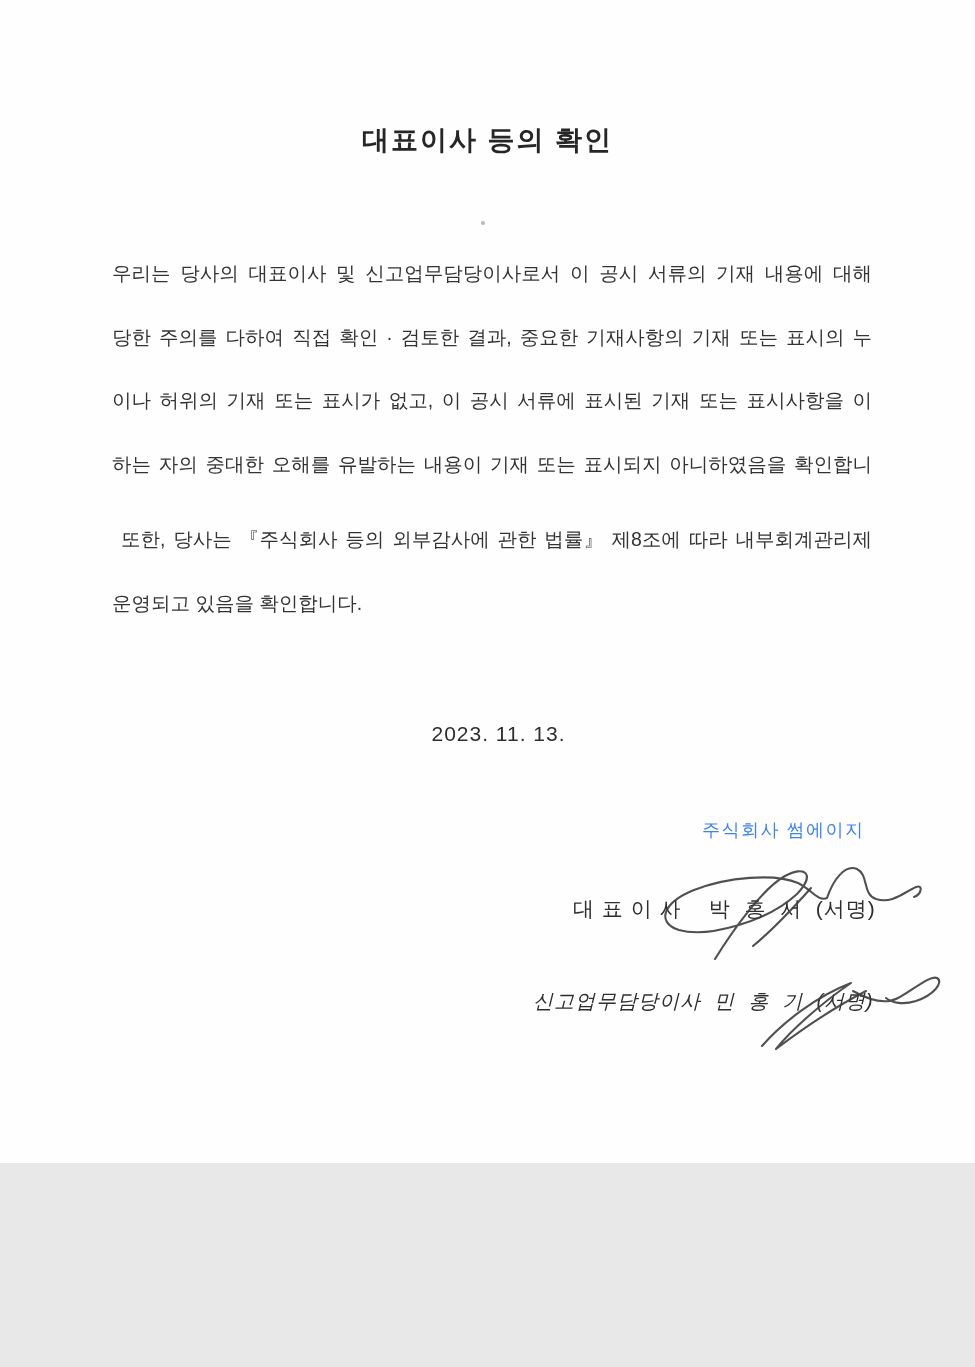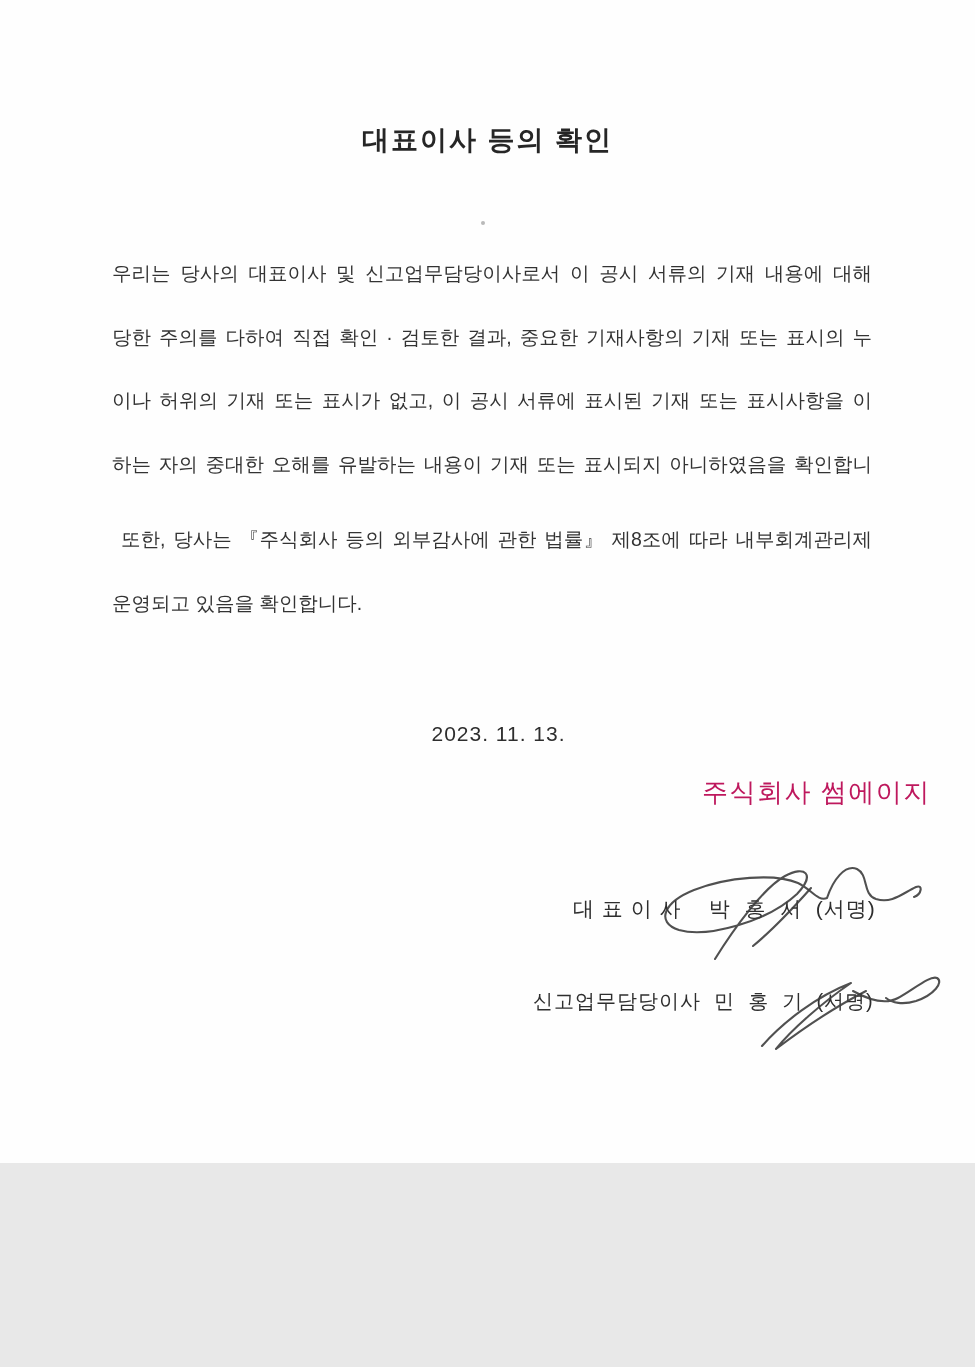--- a/index.html
+++ b/index.html
@@ -55,43 +55,44 @@
     top: 722px;
     left: 11px;
     width: 100%;
     text-align: center;
     font-size: 21px;
     letter-spacing: 1px;
     color: #2e2e2e;
   }
   .company-line {
     position: absolute;
-    top: 775px;
+    top: 818px;
     left: 702px;
-    font-size: 26px;
+    font-size: 18px;
     letter-spacing: 1.5px;
-    color: #be185d;
+    color: #3b82f6;
     white-space: pre;
   }
   .sig-line {
     position: absolute;
     white-space: pre;
     color: #2e2e2e;
   }
   .sig-line-1 {
     top: 895px;
     left: 573px;
     font-size: 21px;
     letter-spacing: 1px;
   }
   .sig-line-2 {
     top: 988px;
     left: 533px;
     font-size: 20px;
     letter-spacing: 1px;
+    font-style: italic;
   }
   .sig-svg {
     position: absolute;
     pointer-events: none;
   }
   .sig-svg path {
     fill: none;
     stroke: #3d3d3d;
     stroke-width: 2.1;
     stroke-linecap: round;

